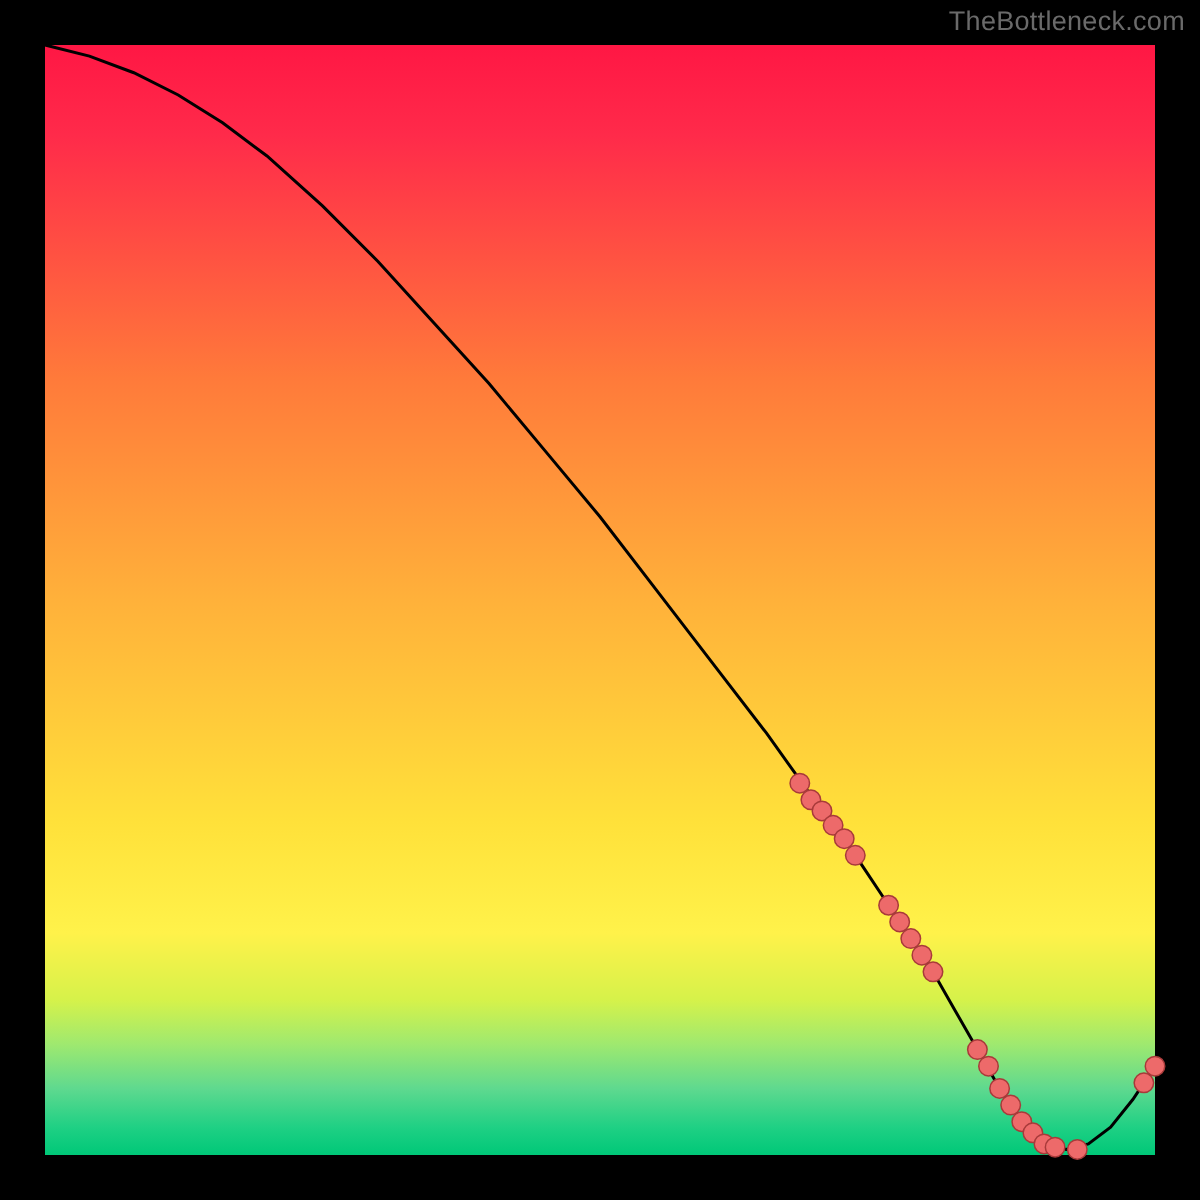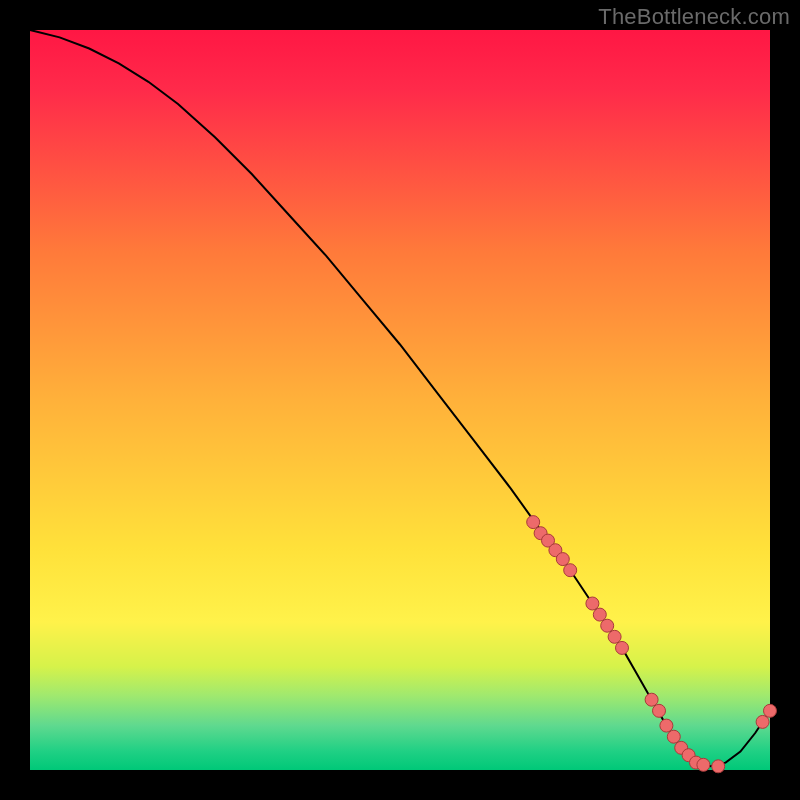--- a/index.html
+++ b/index.html
@@ -15,21 +15,21 @@
     position: relative;
     width: 800px;
     height: 800px;
     background: #000;
   }
   .watermark {
     position: absolute;
     top: 4px;
     right: 10px;
     color: #6a6a6a;
-    font-size: 22px;
+    font-size: 18px;
     font-weight: 400;
     letter-spacing: 0.2px;
     user-select: none;
   }
   svg {
     position: absolute;
     display: block;
   }
 </style>
 </head>

